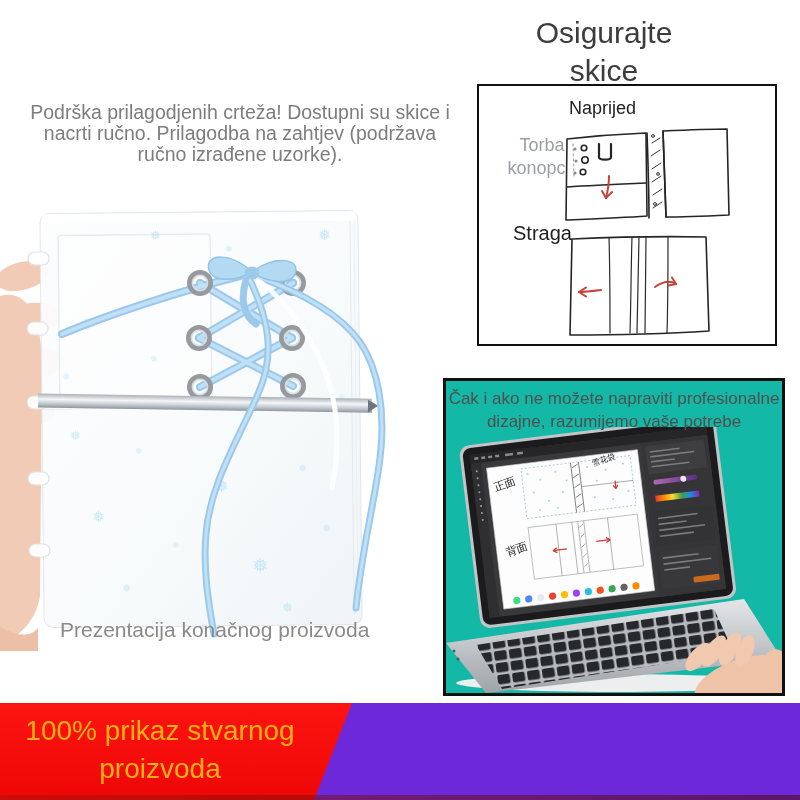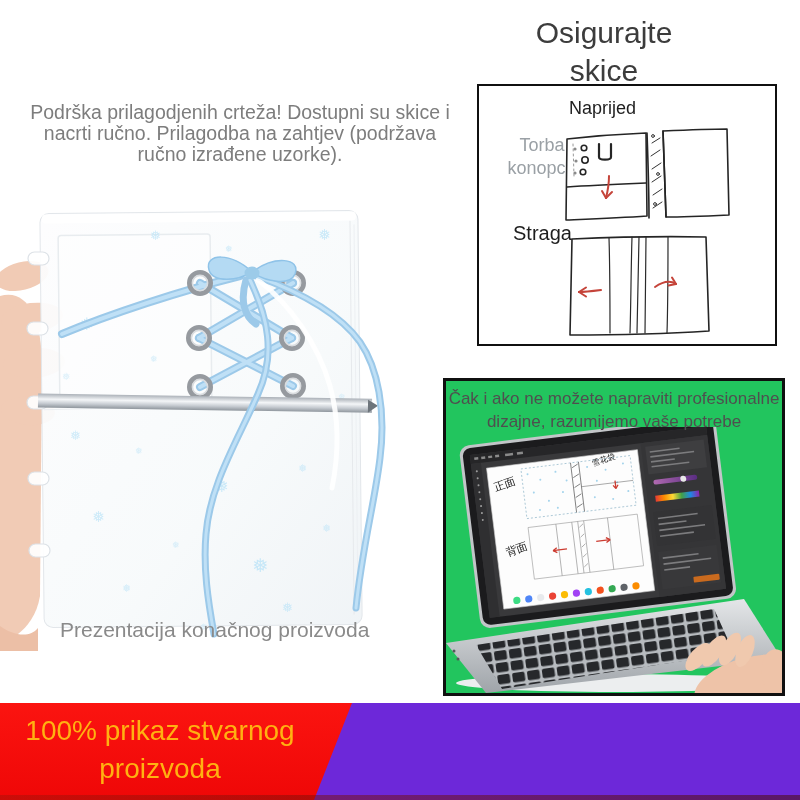--- a/index.html
+++ b/index.html
@@ -29,21 +29,21 @@
   .annotation{
     position:absolute;left:10px;top:48px;width:120px;text-align:center;
     font-size:18px;line-height:23px;color:#9aa0a5;z-index:1;
   }
   .sketch-panel svg{position:absolute;left:0;top:0;z-index:2;}
   .lbl-straga{z-index:3;}
   .lbl-naprijed{z-index:3;}
   
   .design-panel{
     position:absolute;left:443px;top:378px;width:342px;height:318px;
-    border:3px solid #101010;background:#22c55e;box-sizing:border-box;
+    border:3px solid #101010;background:#14b8a6;box-sizing:border-box;
   }
   .design-caption{
     position:absolute;left:0;top:6px;width:100%;
     text-align:center;font-size:17px;line-height:23px;color:#4f4f4f;z-index:3;
   }
   .design-panel svg{position:absolute;left:0;bottom:0;z-index:1;}
   
   .product-photo{position:absolute;left:0;top:196px;width:445px;height:455px;}
   .photo-caption{
     position:absolute;left:60px;top:618px;width:340px;

